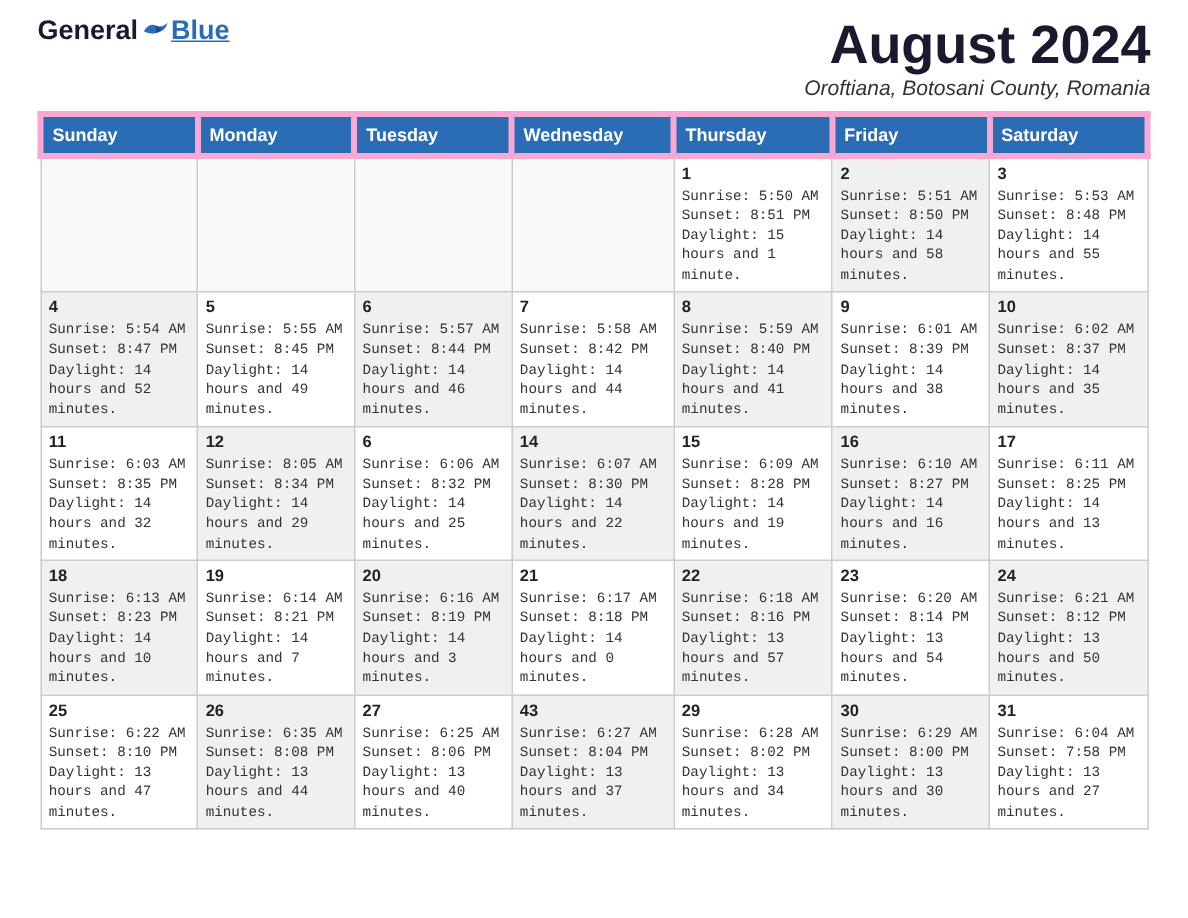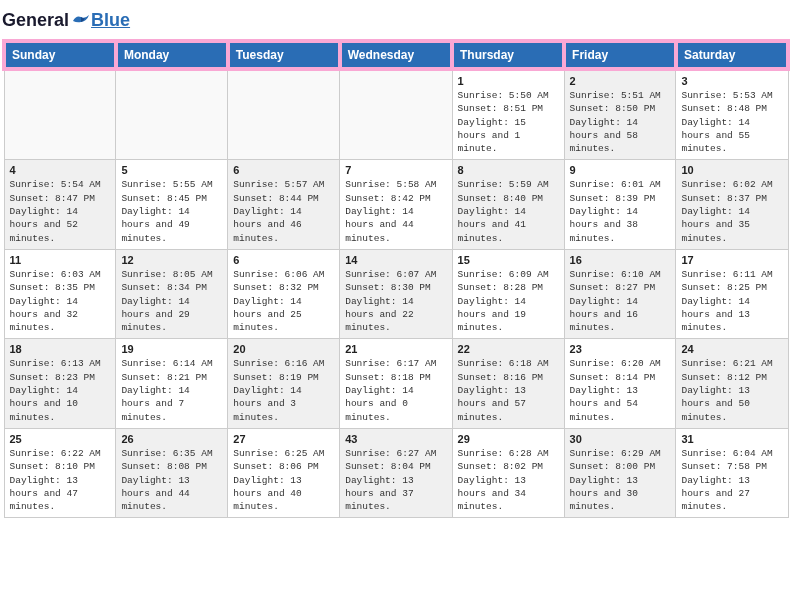--- a/index.html
+++ b/index.html
@@ -6,21 +6,21 @@
     body {
       width: 792px;
       height: 612px;
       font-family: Arial, sans-serif;
       background: #fff;
       overflow: hidden;
     }
     .container {
       width: 792px;
       height: 612px;
-      padding: 10px 2px;
+      padding: 10px 25px;
     }
     .header {
       display: flex;
       justify-content: space-between;
       align-items: flex-start;
       margin-bottom: 8px;
     }
     .logo {
       display: flex;
       flex-direction: column;
@@ -110,20 +110,24 @@
     <div class="logo">
       <div class="logo-text">
         <span class="logo-general">General</span>
         <svg class="logo-bird" viewBox="0 0 20 16">
           <path d="M2,8 Q5,2 10,4 Q14,6 18,2 Q16,8 10,9 Q6,10 2,8Z" fill="#2a6db5"></path>
           <path d="M10,4 Q12,6 14,5 Q13,8 10,9Z" fill="#1a4a8a"></path>
         </svg>
         <span class="logo-blue">Blue</span>
       </div>
     </div>
+    <div class="title-section">
+      <div class="month-year">August 2024</div>
+      <div class="location">Oroftiana, Botosani County, Romania</div>
+    </div>
   </div>
 
   <table class="calendar">
     <thead>
       <tr>
       <th>Sunday</th>
           <th>Monday</th>
           <th>Tuesday</th>
           <th>Wednesday</th>
           <th>Thursday</th>

